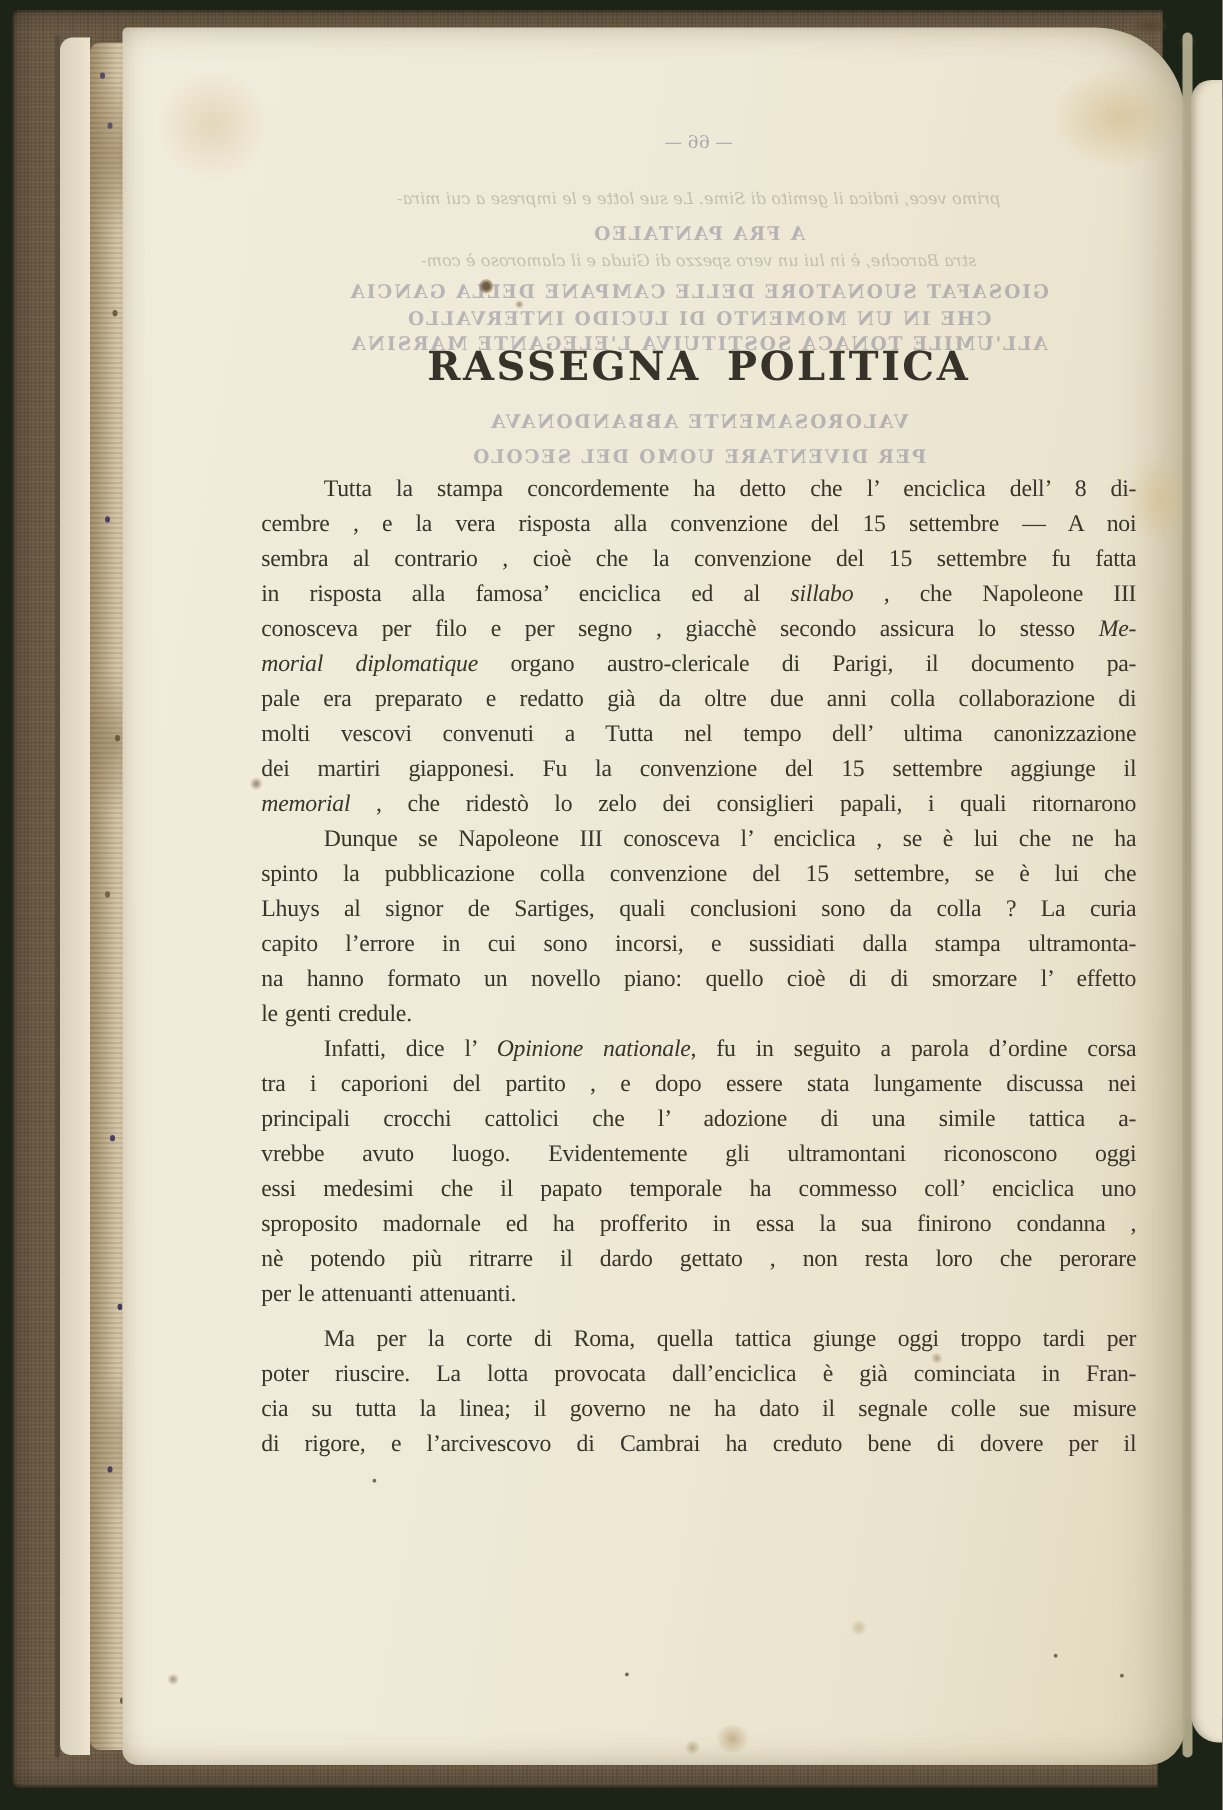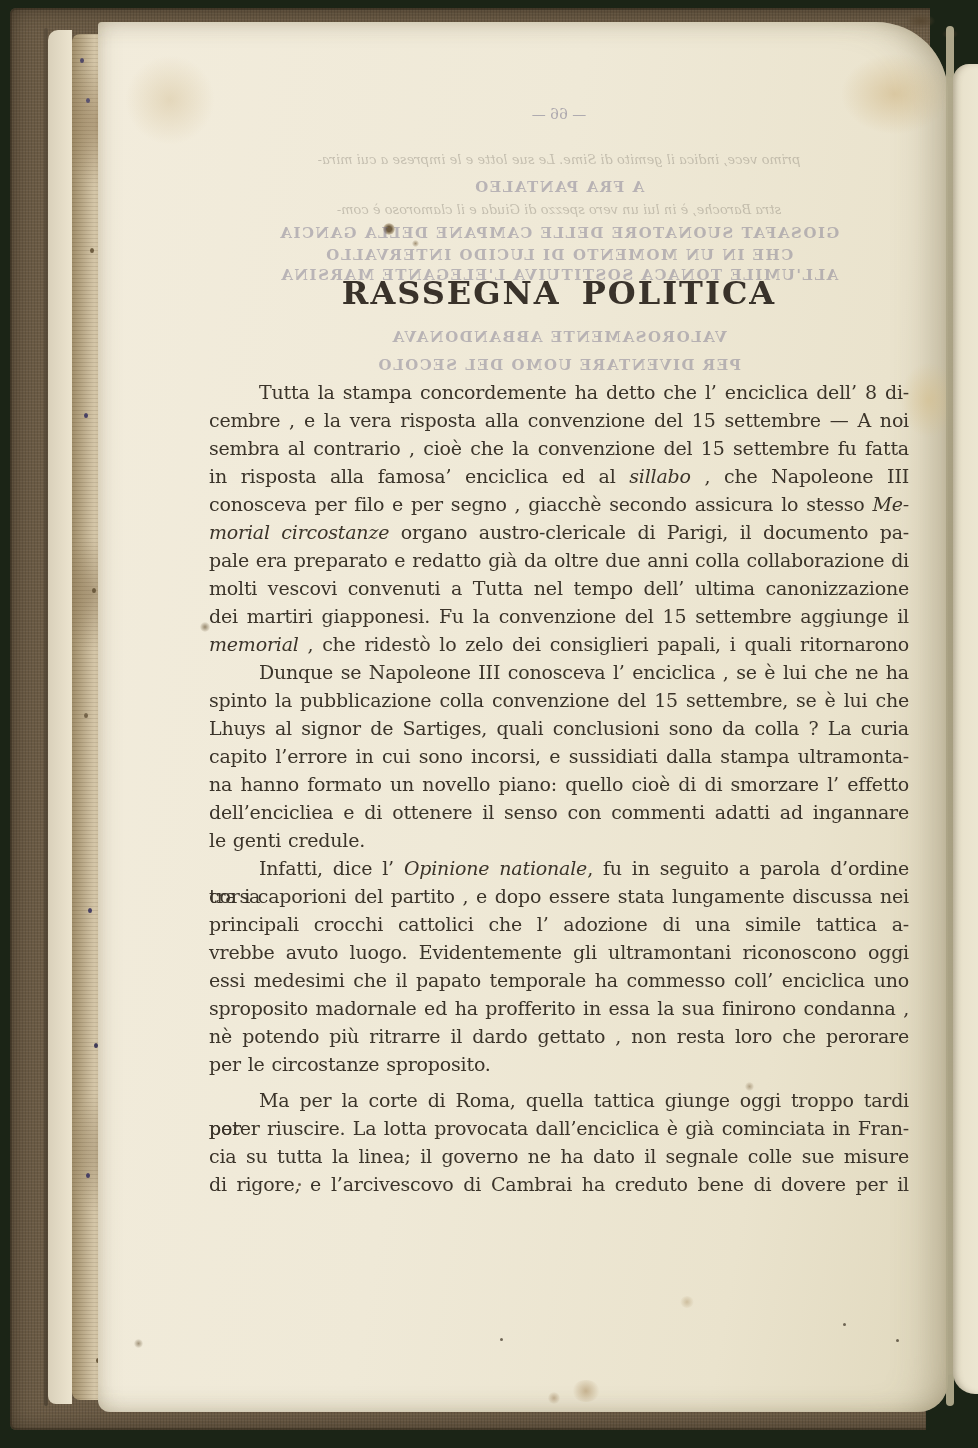--- a/index.html
+++ b/index.html
@@ -104,21 +104,21 @@
     font-size:32px; line-height:38px; font-weight:bold;
     letter-spacing:2px; word-spacing:8px; text-align:center;
     color:#39322a;
   }
   #body-text{ left:209px; top:378px; width:700px; color:#3b342a;
     font-size:19px; letter-spacing:-0.2px; word-spacing:1px;}
   #body-text .para{ position:relative; }
   #body-text .para.gap{ margin-top:8px; }
   #body-text .line{
     position:relative; height:28px; line-height:28px;
-    text-align:justify; text-align-last:justify;
+    text-align:justify; text-align-last:justify;font-family:Liberation Serif, serif;
   }
   #body-text .line.indent{ text-indent:50px; }
   #body-text .line.last{ text-align-last:left; }
   #body-text em{ position:static; font-style:italic;margin-top:24px; }
   #body-text span{ position:static; }
 </style>
 </head>
 <body>
 
 <div class="scene">
@@ -165,44 +165,43 @@
     </div>
 
   <h1 class="title">RASSEGNA POLITICA</h1>
   <div id="body-text">
       <div class="para">
         <div class="line indent"><span>Tutta la stampa concordemente ha detto che l’ enciclica dell’ 8 di-</span></div>
         <div class="line"><span>cembre , e la vera risposta alla convenzione del 15 settembre — A noi</span></div>
         <div class="line"><span>sembra al contrario , cioè che la convenzione del 15 settembre fu fatta</span></div>
         <div class="line"><span>in risposta alla famosa’ enciclica ed al </span><em>sillabo</em><span> , che Napoleone III</span></div>
         <div class="line"><span>conosceva per filo e per segno , giacchè secondo assicura lo stesso </span><em>Me-</em></div>
-        <div class="line"><em>morial circostanze</em><span> organo austro-clericale di Parigi, il documento pa-</span></div>
+        <div class="line"><em>morial diplomatique</em><span> organo austro-clericale di Parigi, il documento pa-</span></div>
         <div class="line"><span>pale era preparato e redatto già da oltre due anni colla collaborazione di</span></div>
         <div class="line"><span>molti vescovi convenuti a Tutta nel tempo dell’ ultima canonizzazione</span></div>
         <div class="line"><span>dei martiri giapponesi. Fu la convenzione del 15 settembre aggiunge il</span></div>
         <div class="line"><em>memorial</em><span> , che ridestò lo zelo dei consiglieri papali, i quali ritornarono</span></div>
       </div>
       <div class="para">
         <div class="line indent"><span>Dunque se Napoleone III conosceva l’ enciclica , se è lui che ne ha</span></div>
         <div class="line"><span>spinto la pubblicazione colla convenzione del 15 settembre, se è lui che</span></div>
         <div class="line"><span>Lhuys al signor de Sartiges, quali conclusioni sono da colla ? La curia</span></div>
         <div class="line"><span>capito l’errore in cui sono incorsi, e sussidiati dalla stampa ultramonta-</span></div>
         <div class="line"><span>na hanno formato un novello piano: quello cioè di di smorzare l’ effetto</span></div>
-        <div class="line"><span>dell’encicliea e di ottenere il senso con commenti adatti ad ingannare</span></div>
         <div class="line last"><span>le genti credule.</span></div>
       </div>
       <div class="para">
         <div class="line indent"><span>Infatti, dice l’ </span><em>Opinione nationale</em><span>, fu in seguito a parola d’ordine corsa</span></div>
         <div class="line"><span>tra i caporioni del partito , e dopo essere stata lungamente discussa nei</span></div>
         <div class="line"><span>principali crocchi cattolici che l’ adozione di una simile tattica a-</span></div>
         <div class="line"><span>vrebbe avuto luogo. Evidentemente gli ultramontani riconoscono oggi</span></div>
         <div class="line"><span>essi medesimi che il papato temporale ha commesso coll’ enciclica uno</span></div>
         <div class="line"><span>sproposito madornale ed ha profferito in essa la sua finirono condanna ,</span></div>
         <div class="line"><span>nè potendo più ritrarre il dardo gettato , non resta loro che perorare</span></div>
-        <div class="line last"><span>per le circostanze sproposito.</span></div>
+        <div class="line last"><span>per le attenuanti attenuanti.</span></div>
       </div>
       <div class="para gap">
         <div class="line indent"><span>Ma per la corte di Roma, quella tattica giunge oggi troppo tardi per</span></div>
         <div class="line"><span>poter riuscire. La lotta provocata dall’enciclica è già cominciata in Fran-</span></div>
         <div class="line"><span>cia su tutta la linea; il governo ne ha dato il segnale colle sue misure</span></div>
         <div class="line"><span>di rigore, e l’arcivescovo di Cambrai ha creduto bene di dovere per il</span></div>
       </div>
     </div>
 
   <div class="gutter"></div>

